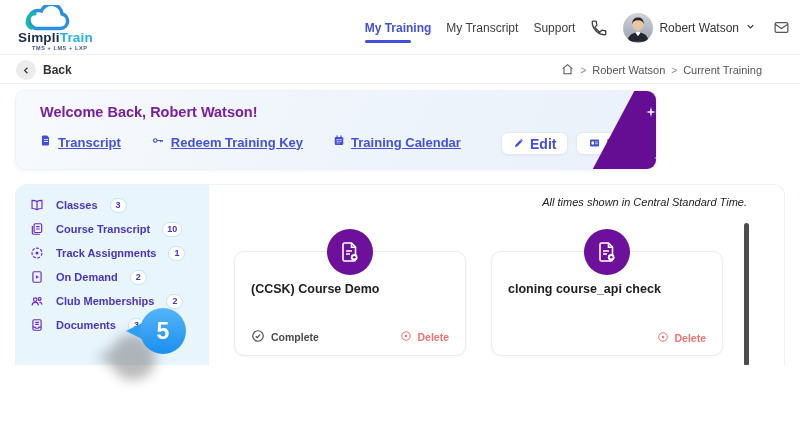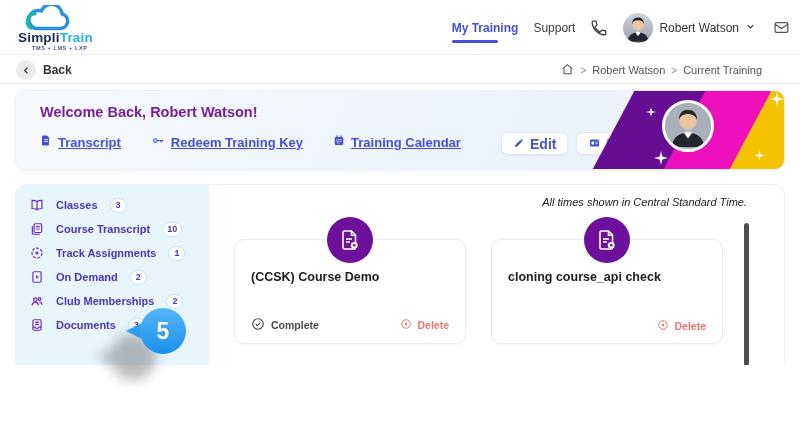--- a/index.html
+++ b/index.html
@@ -25,21 +25,21 @@
 
   
   .backbar { position:absolute; left:0; top:56px; width:800px; height:28px; background:#fff; border-bottom:1px solid #ededed; }
   .back-btn { position:absolute; left:16px; top:4px; display:flex; align-items:center; gap:7px; cursor:pointer; }
   .back-circle { width:20px; height:20px; border-radius:50%; background:#ececec; display:flex; align-items:center; justify-content:center; }
   .back-label { font-size:12px; font-weight:700; color:#333; }
   .crumbs { position:absolute; right:38px; top:0; height:28px; display:flex; align-items:center; gap:6px; font-size:11px; color:#555; }
   .crumb-sep { color:#888; font-size:10px; }
 
   
-  .banner { position:absolute; left:15px; top:90px; width:770px; height:80px; border-radius:10px; overflow:hidden;
+  .banner { position:absolute; left:15px; top:90px; width:642px; height:80px; border-radius:10px; overflow:hidden;
             background:linear-gradient(120deg,#f7fafd 0%,#eef4fb 55%,#e9f1fa 100%);
             border:1px solid #eef2f8; box-shadow:0 1px 4px rgba(30,60,120,.06); }
   .banner-title { position:absolute; left:24px; top:13px; font-size:14.5px; font-weight:700; color:#7a1d9e; }
   .banner-links { position:absolute; left:24px; top:43px; display:flex; align-items:center; gap:30px; }
   .blink { display:flex; align-items:center; gap:6px; font-size:13px; font-weight:700; color:#4350dd; cursor:pointer;text-decoration:underline; }
   .banner-btns { position:absolute; left:485px; top:41px; display:flex; gap:8px; }
   .bbtn { display:flex; align-items:center; gap:5px; height:23px; padding:0 11px; background:#fff; border:1px solid #e2e7f2;
           border-radius:7px; font-size:14px; font-weight:700; color:#4350dd; cursor:pointer; box-shadow:0 1px 2px rgba(50,70,140,.05); }
   .decor { position:absolute; right:0; top:0; width:240px; height:80px; }
   .stripe { position:absolute; top:-20px; height:120px; }
@@ -58,21 +58,21 @@
   .srow .slabel { font-size:11px; font-weight:700; color:#4b34bb; }
   .srow.active { background:#fff; height:26px; }
   .sicon { display:flex; align-items:center; color:#6d28c9; }
   .badge { min-width:17px; height:15px; border-radius:9px; background:#fff; border:1px solid #bfe3f7; color:#4b34bb;
            font-size:9px; font-weight:700; display:flex; align-items:center; justify-content:center; padding:0 4px; }
   .badge.filled { background:#5e0d8e; border-color:#5e0d8e; color:#fff; }
 
   .tz-note { position:absolute; right:37px; top:11px; font-size:11px; font-style:italic; color:#222; }
   .vscroll { position:absolute; left:728px; top:38px; width:5px; height:143px; background:#4d4d4d; border-radius:3px; }
 
-  .ccard { position:absolute; top:54px; width:232px; height:105px; background:#fff; border:1px solid #ececf0;
+  .ccard { position:absolute; top:66px; width:232px; height:105px; background:#fff; border:1px solid #ececf0;
            border-radius:10px; box-shadow:0 1px 3px rgba(0,0,0,.04); }
   .ccard.c1 { left:218px; }
   .ccard.c2 { left:475px; }
   .circle-ic { position:absolute; left:50%; top:-23px; transform:translateX(-50%); width:46px; height:46px; border-radius:50%;
                background:#6d109b; display:flex; align-items:center; justify-content:center; z-index:4; }
   .ctitle { padding:30px 16px 0; font-size:12.5px; font-weight:600; color:#212121; }
   .cfoot { position:absolute; left:16px; right:16px; bottom:10px; display:flex; align-items:center; }
   .status { display:flex; align-items:center; gap:6px; font-size:10.5px; font-weight:700; color:#4a4a4a; }
   .delete { display:flex; align-items:center; gap:5px; font-size:10.5px; font-weight:700; color:#f4736e; margin-left:auto; cursor:pointer; }
 
@@ -96,20 +96,21 @@
           <path d="M13 27h29a8.5 8.5 0 0 0 2-16.7A12.5 12.5 0 0 0 20 6.8 8.8 8.8 0 0 0 13 27z" stroke="#2b8fe8" stroke-width="4" stroke-linecap="round"></path>
           <path d="M8.5 26.5a8.8 8.8 0 0 1 4-16.5" stroke="#16b8a6" stroke-width="4" stroke-linecap="round"></path>
         </svg>
       </span>
       <span class="logo-text"><span class="p1">Simpli</span><span class="p2">Train</span></span>
       <span class="logo-tag">TMS + LMS + LXP</span>
     </div>
 
     <div class="nav">
       <div class="nav-item active">My Training</div>
+      <div class="nav-item">My Transcript</div>
       <div class="nav-item">Support</div>
       <span class="phone-ic">
         <svg width="18" height="18" viewBox="0 0 24 24" fill="none" stroke="#444" stroke-width="1.8">
           <path d="M6.6 10.8c1.4 2.8 3.8 5.1 6.6 6.6l2.2-2.2c.3-.3.7-.4 1-.2 1.1.4 2.3.6 3.6.6.6 0 1 .4 1 1V20c0 .6-.4 1-1 1C10.8 21 3 13.2 3 3.9c0-.6.4-1 1-1h3.5c.6 0 1 .4 1 1 0 1.2.2 2.4.6 3.6.1.3 0 .7-.2 1l-2.3 2.3z"></path>
         </svg>
       </span>
       <div class="user-wrap">
         <span class="avatar-sm">
           <svg width="30" height="30" viewBox="0 0 48 48">
             <circle cx="24" cy="19" r="9" fill="#e9c6a1"></circle>

